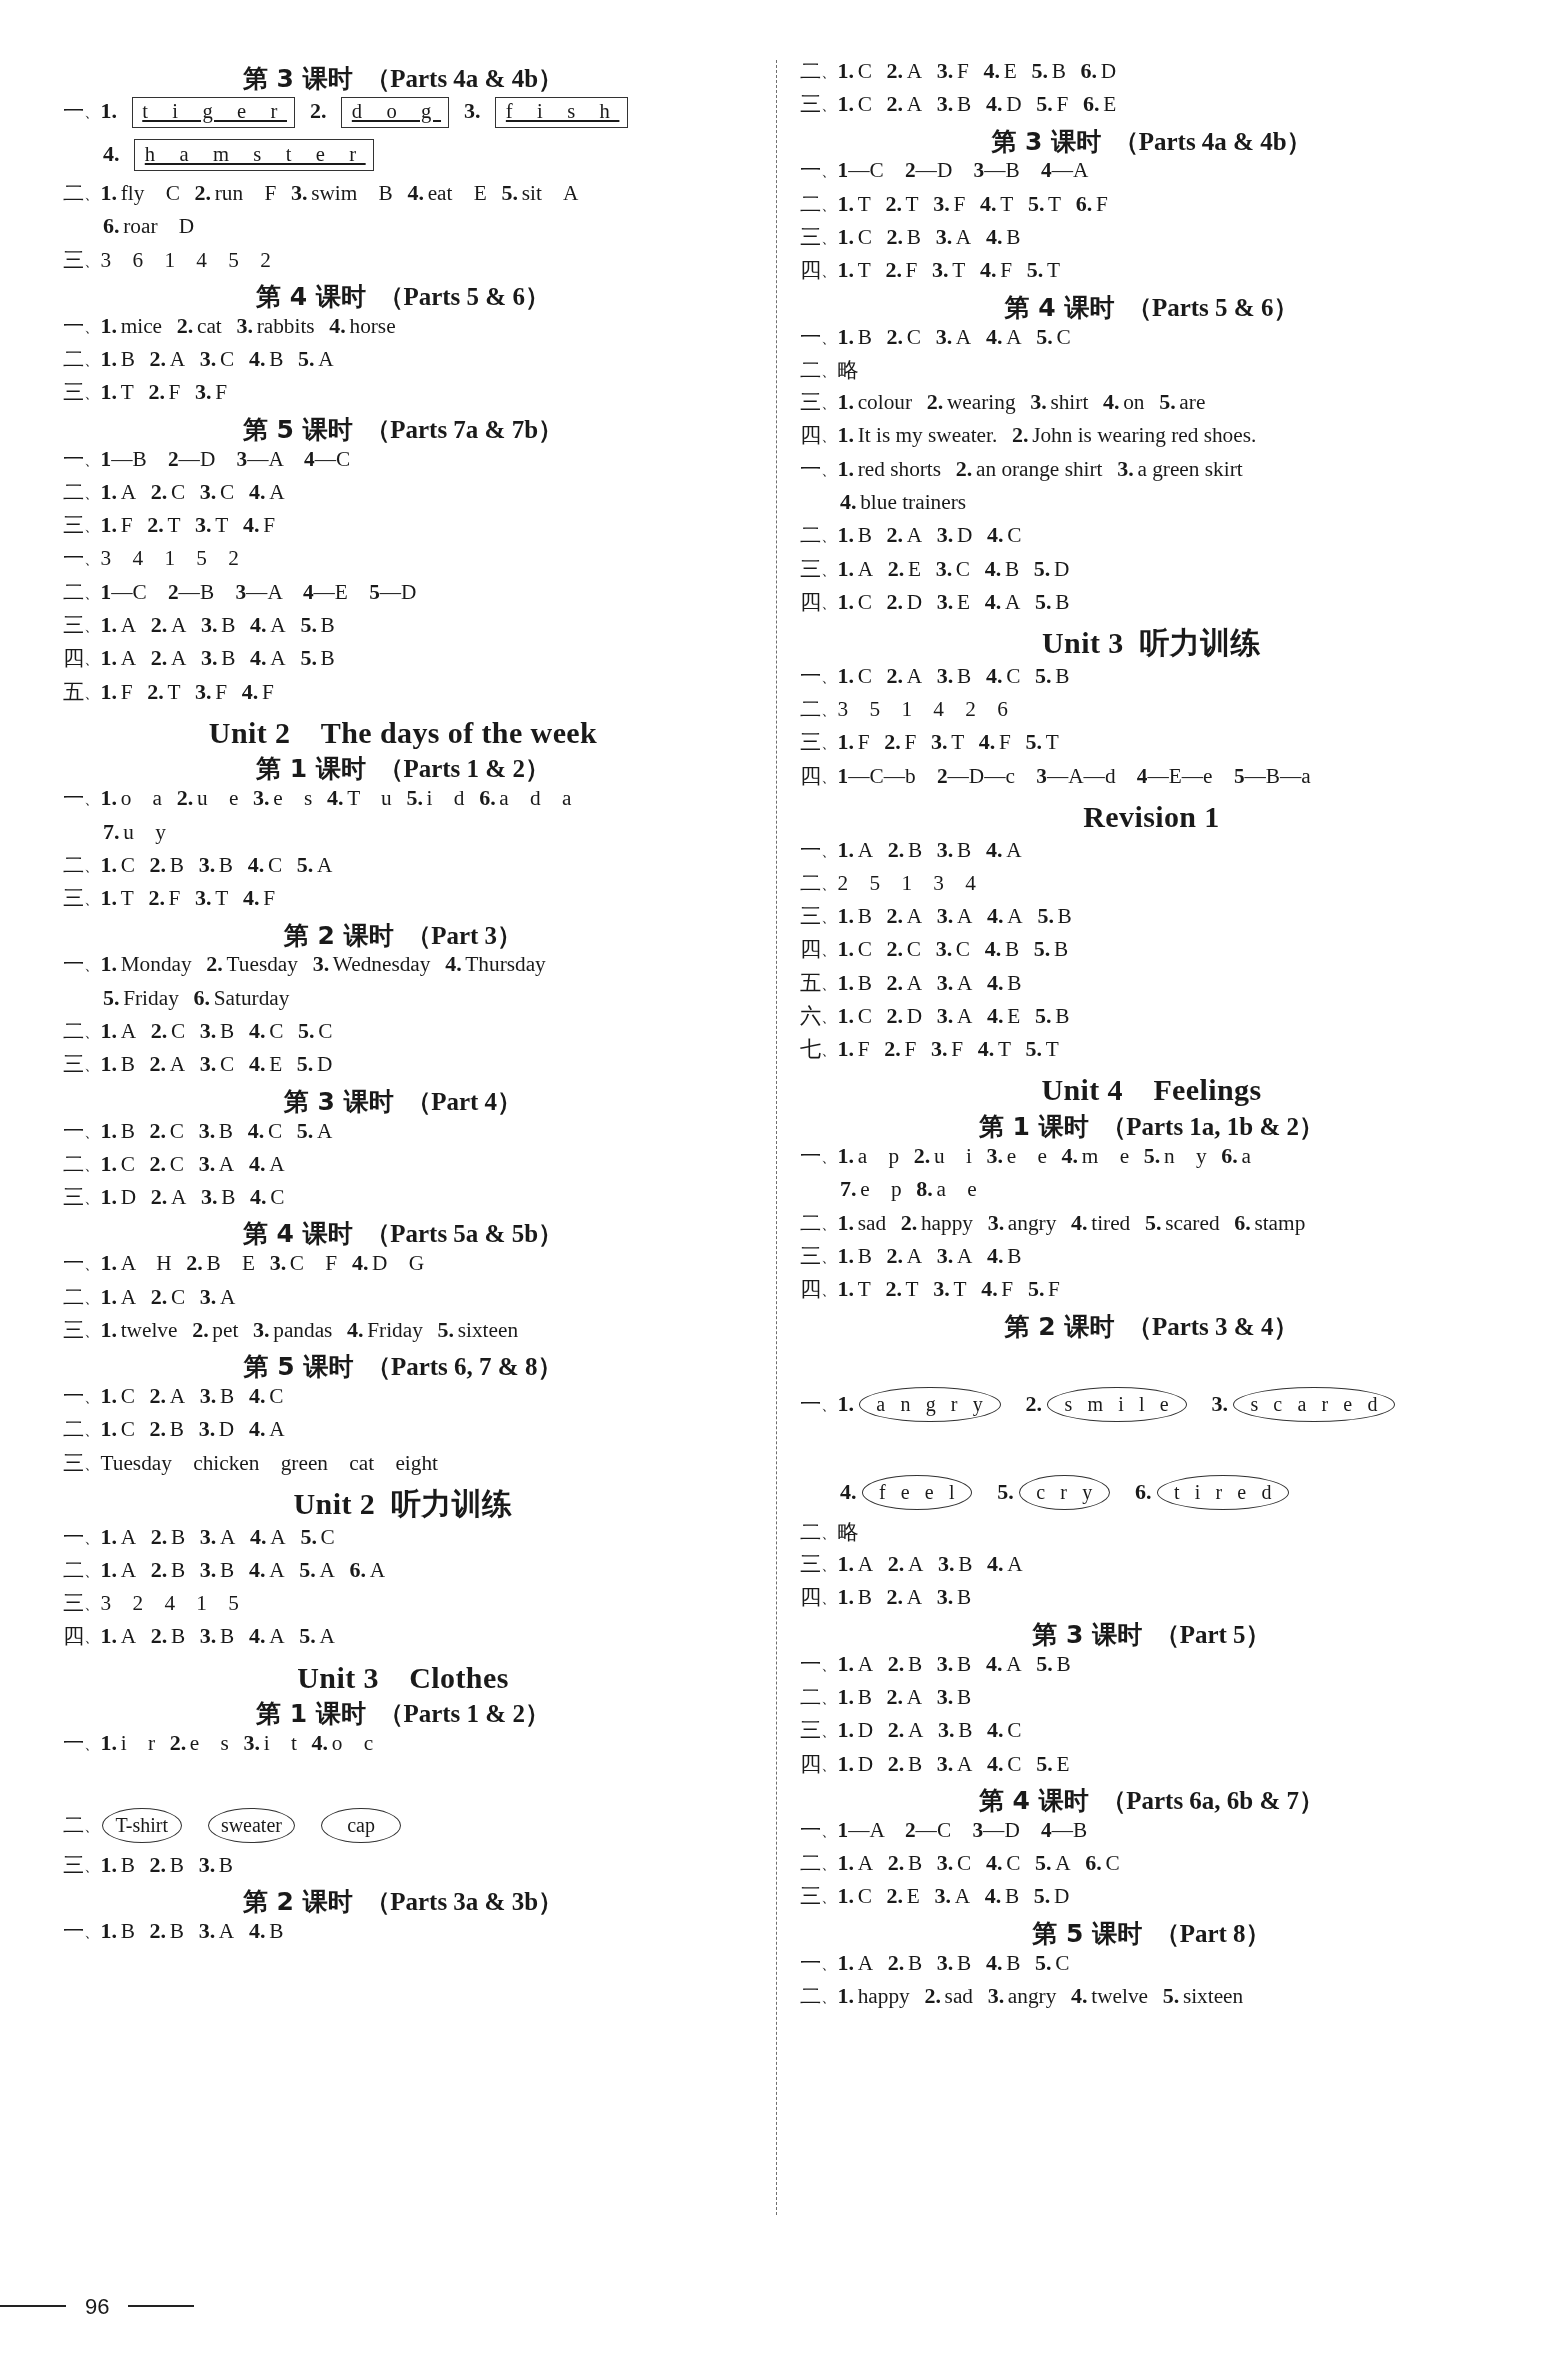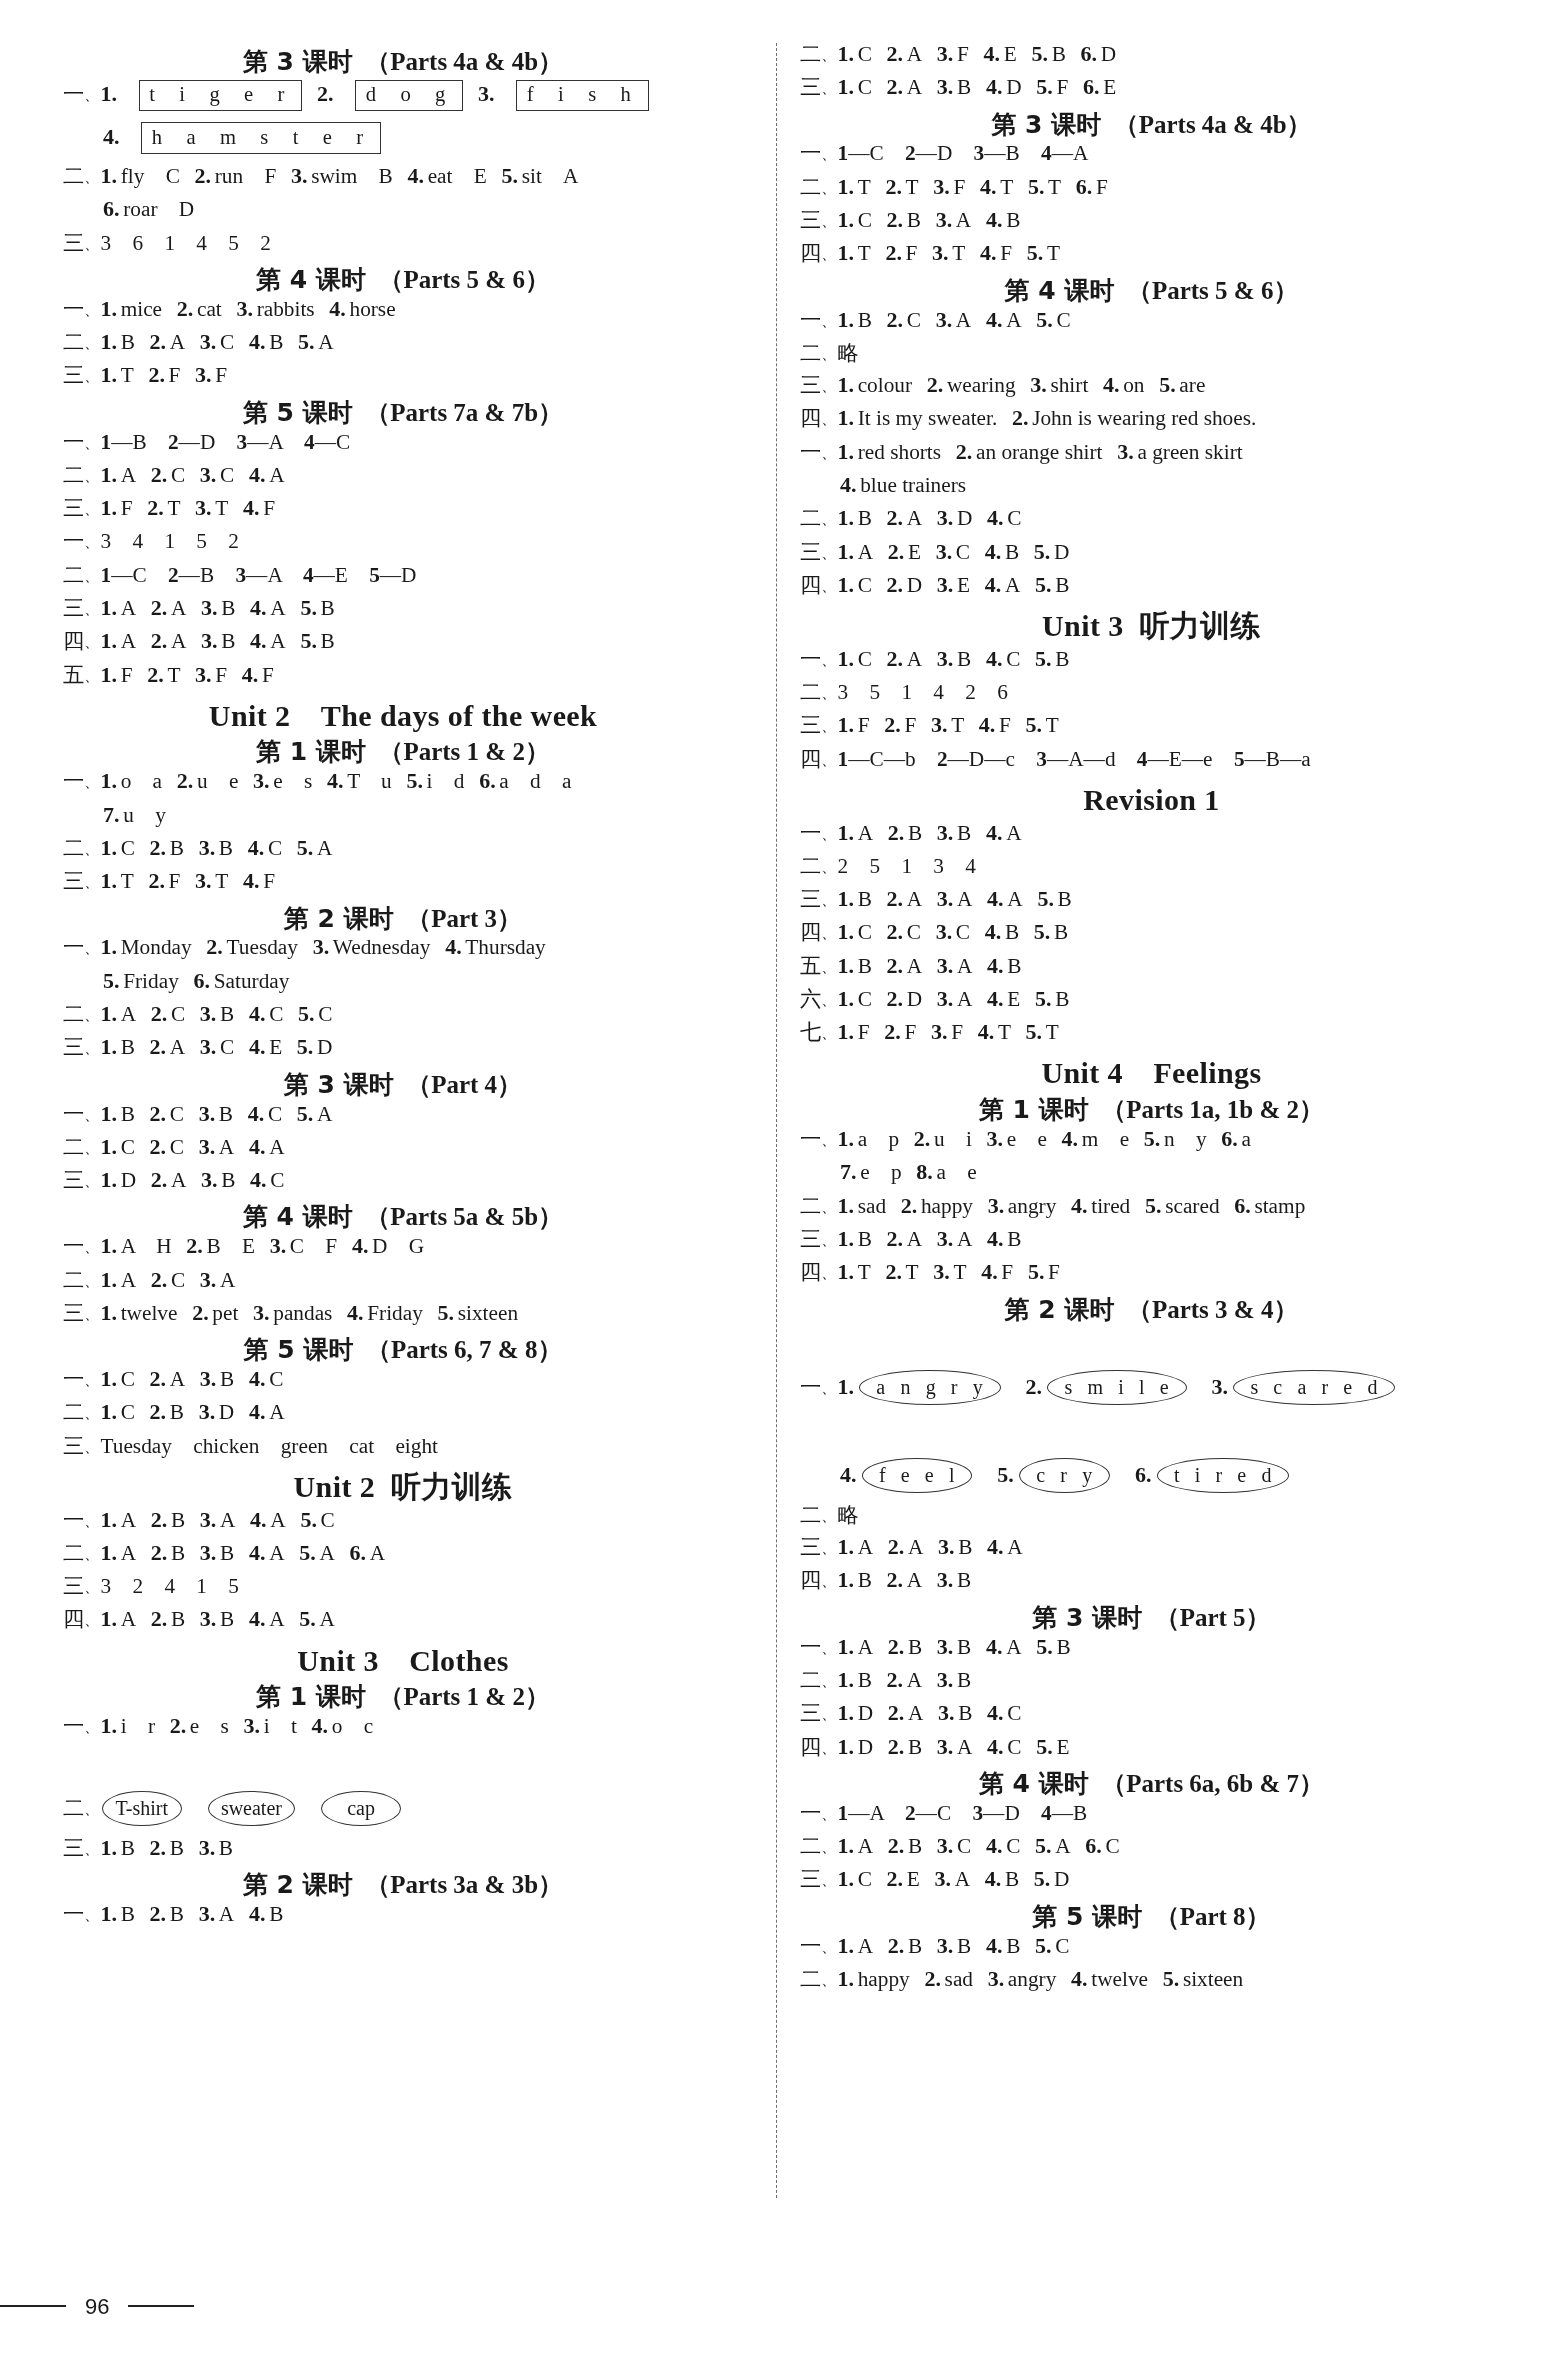--- a/index.html
+++ b/index.html
@@ -10,21 +10,21 @@
     font-family: "Liberation Serif", "DejaVu Serif", serif;
     color: #1a1a1a;
     position: relative;
     overflow: hidden;
   }
   .page {
     position: relative;
     width: 1566px;
     height: 2354px;
     box-sizing: border-box;
-    padding: 43px 63px 0 63px;
+    padding: 60px 63px 0 63px;
   }
   .columns {
     display: flex;
     width: 100%;
     height: 2192px;
     position: relative;
   }
   .col {
     box-sizing: border-box;
     flex: 0 0 auto;
@@ -88,22 +88,23 @@
   .wide-sp .item { margin-right: 25px; }
 
   
   .boxed {
     display: inline-block;
     border: 1.5px solid #333;
     padding: 3.7px 7.4px 4.4px 7.4px;
     font-size: 20.6px;
     letter-spacing: 9.6px;
     line-height: 1.05;
-    margin-left: 18px;
+    margin-left: 11px;
     text-indent: 2.2px;
+    text-decoration: underline;
   }
   
   .circled {
     display: inline-flex;
     align-items: center;
     justify-content: center;
     border: 1.5px solid #333;
     border-radius: 50%;
     padding: 6.6px 11.8px;
     font-size: 20px;

